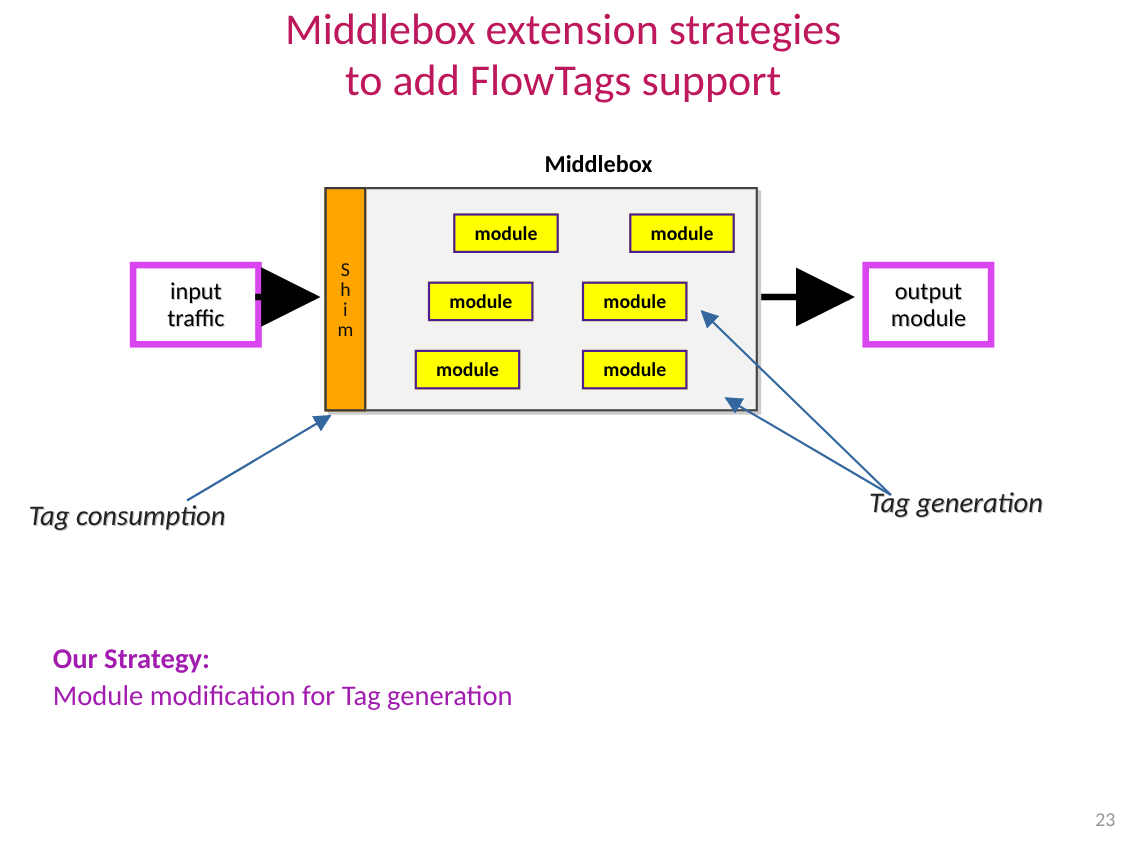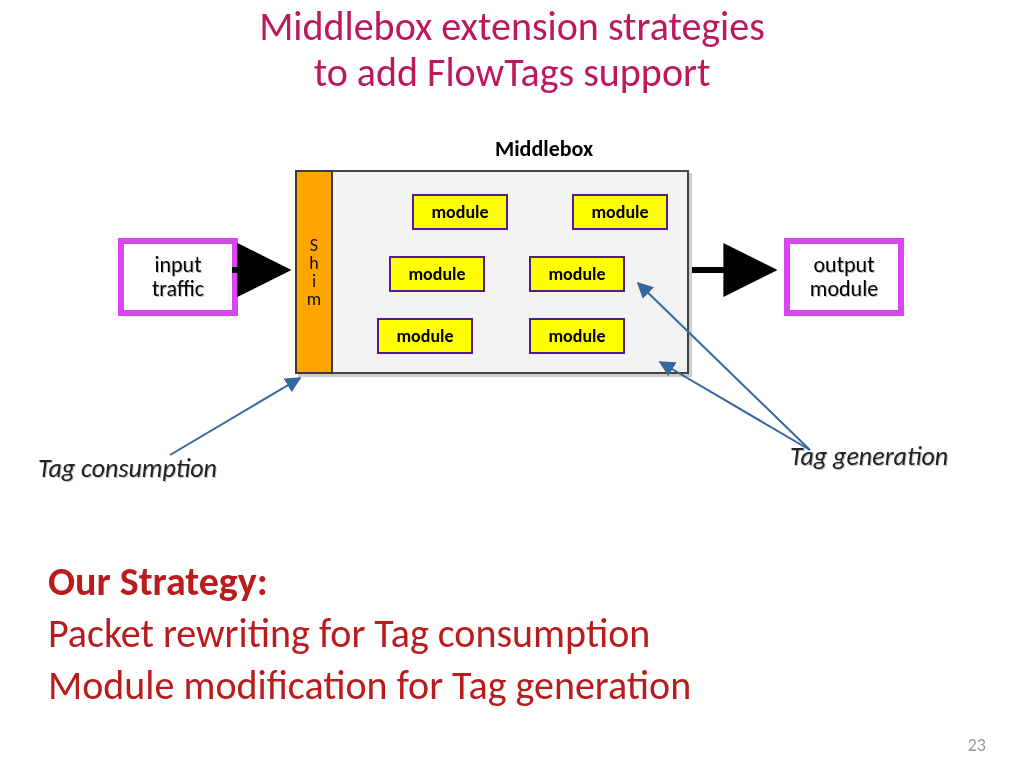--- a/index.html
+++ b/index.html
@@ -104,31 +104,31 @@
   .annot {
     position: absolute;
     font-style: italic;
     font-size: 26px;
     color: #222;
     text-shadow: 1px 1px 0 rgba(0,0,0,0.25);
   }
   .strategy {
     position: absolute;
     left: 48px;
-    top: 556px;
-    font-size: 40px;
-    color: #b91c1c;
+    top: 582px;
+    font-size: 26px;
+    color: #a21caf;
     line-height: 1.3;
   }
   .strategy .heading {
     font-weight: 700;
   }
   .page-number {
     position: absolute;
-    right: 38px;
+    right: 10px;
     bottom: 12px;
     color: #999;
     font-size: 18px;
   }
 </style>
 </head>
 <body>
 
 <div class="slide">
 
@@ -176,24 +176,23 @@
 
     <line x1="232" y1="270" x2="286" y2="270" stroke="#000" stroke-width="6" marker-end="url(#arrow-black)"></line>
     <line x1="692" y1="270" x2="772" y2="270" stroke="#000" stroke-width="6" marker-end="url(#arrow-black)"></line>
 
     <line x1="170" y1="455" x2="300" y2="378" stroke="#33679e" stroke-width="2" marker-end="url(#arrow-blue)"></line>
 
     <line x1="810" y1="450" x2="638" y2="283" stroke="#33679e" stroke-width="2" marker-end="url(#arrow-blue)"></line>
     <line x1="810" y1="450" x2="660" y2="362" stroke="#33679e" stroke-width="2" marker-end="url(#arrow-blue)"></line>
   </svg>
 
-  <div class="annot" style="left:38px; top:452px;">Tag consumption</div>
+  <div class="annot" style="left:26px; top:452px;">Tag consumption</div>
   <div class="annot" style="left:790px; top:440px;">Tag generation</div>
 
   <div class="strategy">
     <div class="heading">Our Strategy:</div>
-    <div>Packet rewriting for Tag consumption</div>
     <div>Module modification for Tag generation</div>
   </div>
 
   <div class="page-number">23</div>
 
 </div>
 
 </body></html>

